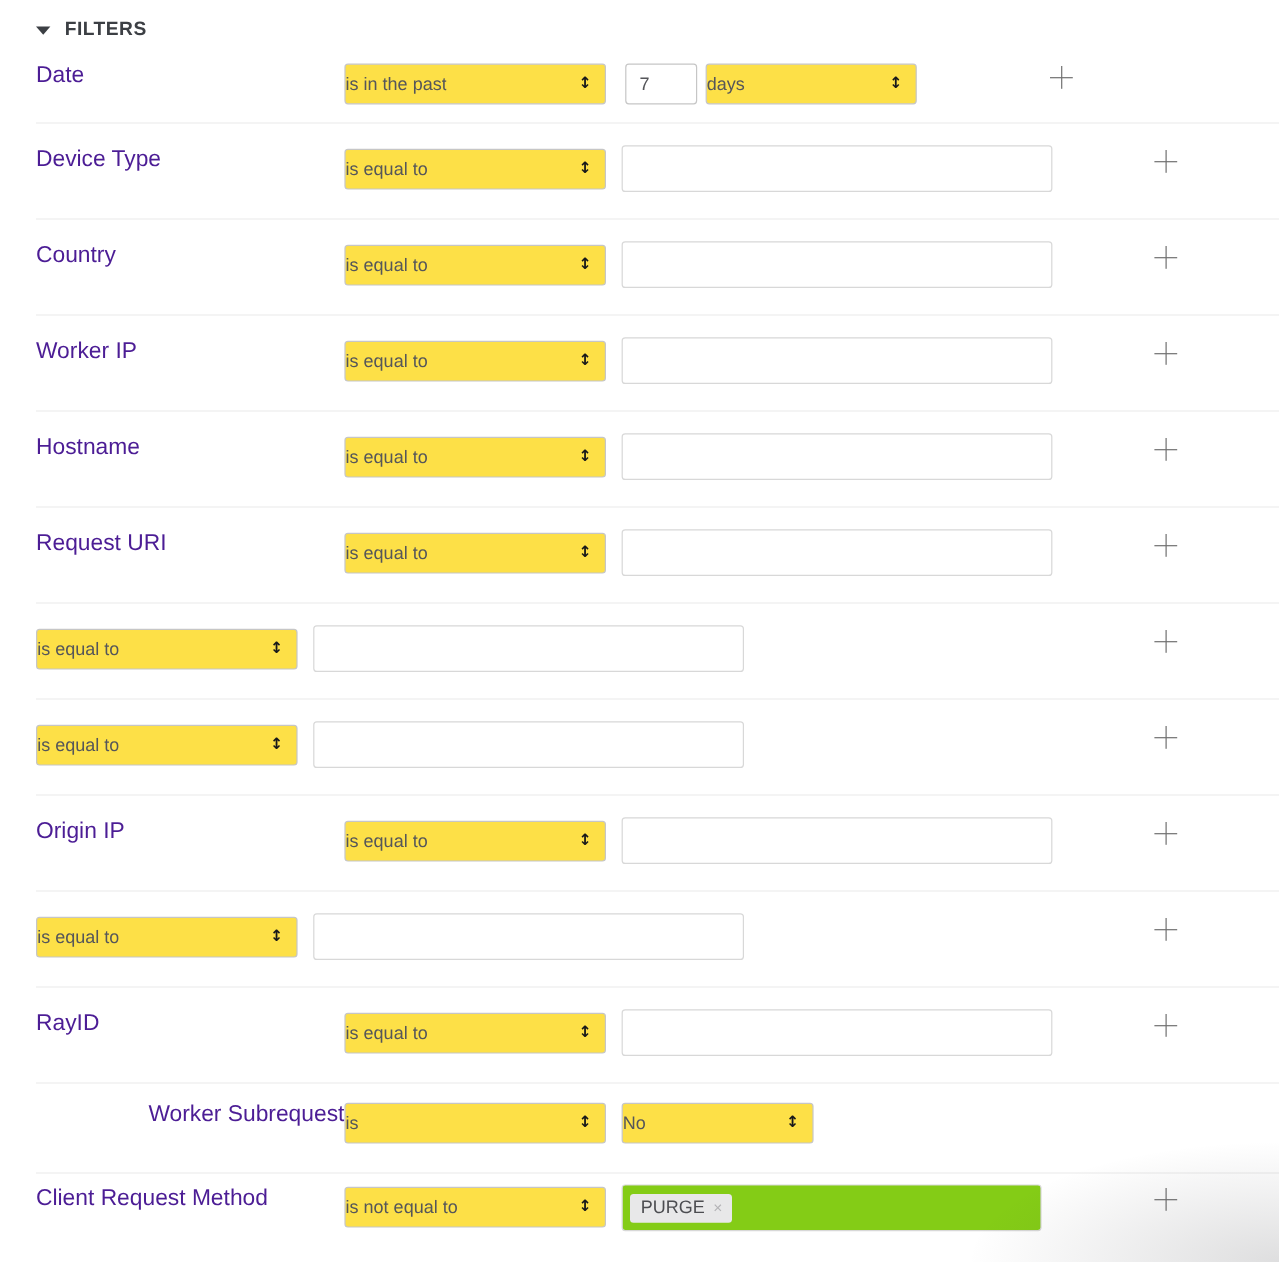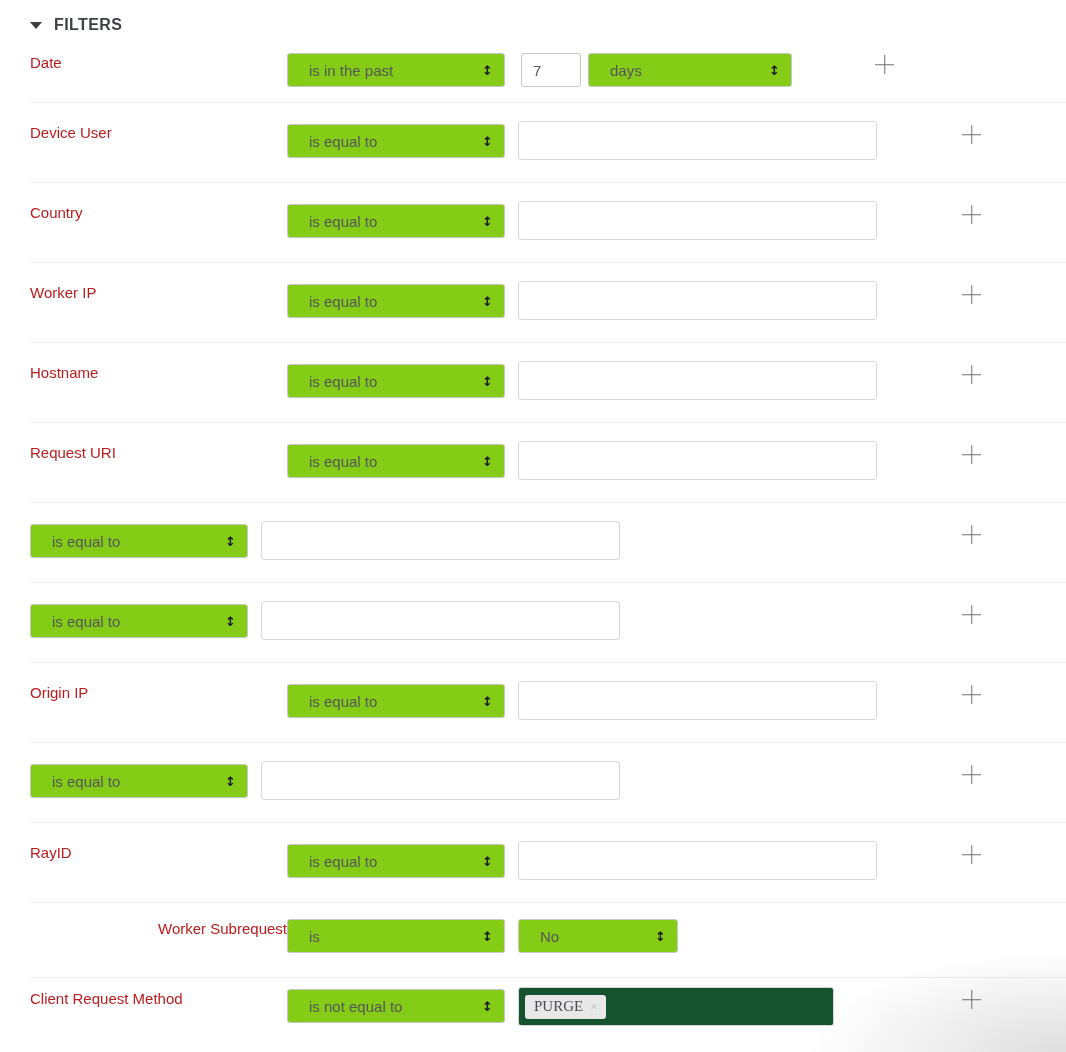--- a/index.html
+++ b/index.html
@@ -55,50 +55,50 @@
   }
   .filter-row.first{height:57px;--lt:7px;--ct:7px;--it:4px;--pt:9px;}
   .filter-row.short{height:75px;text-align:right;--lt:16px;--ct:16px;}
   .filter-row.last{height:70px;--lt:11px;--ct:11px;--it:9px;--pt:12px;}
   .filter-row.last::after{display:none;}
 
   .row-label{
     flex:none;
     width:257px;
     margin-top:var(--lt);
-    font-size:15px;
+    font-size:19px;
     line-height:20px;
-    color:#b91c1c;
+    color:#4c1d95;
   }
   .row-controls{display:flex;flex:none;}
 
   .select-box{
     position:relative;
     box-sizing:border-box;
     width:218px;height:34px;
     margin-top:var(--ct);
     border:1px solid #c6c6c6;
     border-radius:3px;
-    background:#84cc16;
-    padding-left:21px;
+    background:#fde047;
+    padding-left:0;
     display:flex;align-items:center;
     cursor:pointer;
   }
   .select-box .select-text{
     font-size:15px;color:#55565a;
     white-space:nowrap;overflow:hidden;
   }
   .select-box .updown{
     position:absolute;right:11px;top:50%;
     transform:translateY(-50%);
     font-family:"DejaVu Sans",sans-serif;
     font-size:13px;font-weight:bold;color:#17181a;
     line-height:1;
   }
-  .select-box.unit-select{width:204px;margin-left:7px;}
+  .select-box.unit-select{width:176px;margin-left:7px;}
   .select-box.value-select{width:160px;margin-left:13px;}
 
   .num-input{
     box-sizing:border-box;
     width:60px;height:34px;
     margin-top:var(--ct);
     margin-left:16px;
     border:1px solid #c6c6c6;
     border-radius:3px;
     padding:0 0 0 11px;
@@ -112,30 +112,29 @@
     margin-left:13px;
     border:1px solid #d8d8d8;
     border-radius:3px;
     padding:0 10px;
     font-family:inherit;font-size:15px;color:#55565a;
     outline:none;
     background:#fff;
   }
   .tag-input{
     box-sizing:border-box;
-    width:316px;height:39px;
+    width:350px;height:39px;
     margin-top:var(--it);
     margin-left:13px;
     border:1px solid #d8d8d8;
     border-radius:3px;
-    background:#14532d;
+    background:#84cc16;
     display:flex;align-items:center;
     padding:0 6px;
     cursor:text;
-    font-family:Liberation Serif, serif;
   }
   .tag-chip{
     display:inline-flex;align-items:center;
     background:#e8e8e9;
     border-radius:3px;
     padding:3px 8px 4px 9px;
     font-size:15px;color:#4c4d51;
   }
   .tag-chip .tag-x{
     margin-left:7px;
@@ -187,21 +186,21 @@
           </div>
           <input class="num-input" type="text" value="7" style="">
           <div class="select-box unit-select">
             <span class="select-text">days</span>
             <span class="updown">↕</span>
           </div>
         </div>
         <span class="plus"></span>
       </div>
       <div class="filter-row">
-        <div class="row-label">Device User</div>
+        <div class="row-label">Device Type</div>
         <div class="row-controls">
           <div class="select-box">
             <span class="select-text">is equal to</span>
             <span class="updown">↕</span>
           </div>
           <input class="text-input" type="text" style="">
         </div>
         <span class="plus"></span>
       </div>
       <div class="filter-row">

